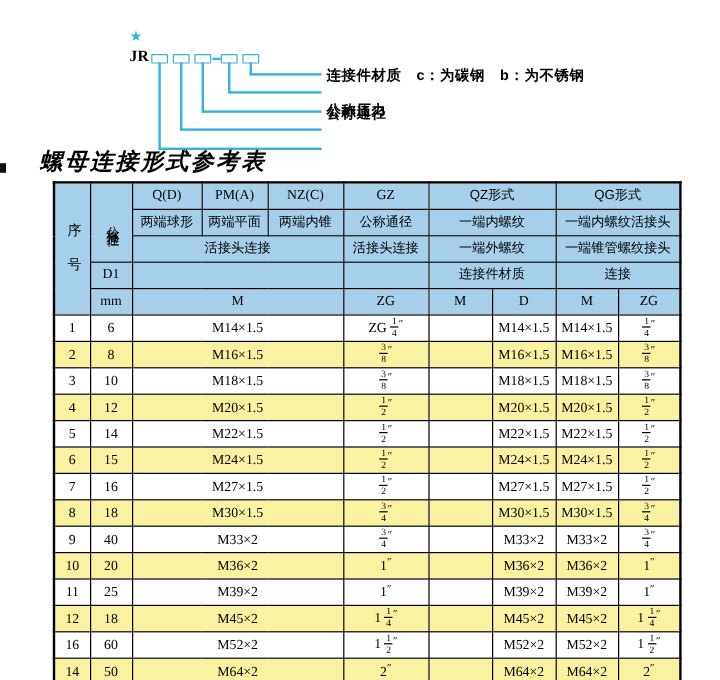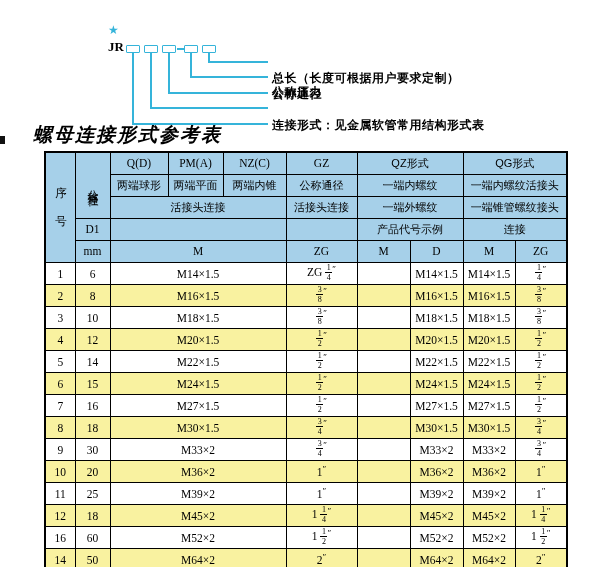--- a/index.html
+++ b/index.html
@@ -61,24 +61,23 @@
   <div class="hline" style="left:208px;top:61px;width:60px"></div>
   <div class="vline" style="left:190px;top:52px;height:25px"></div>
   <div class="hline" style="left:190px;top:76px;width:78px"></div>
   <div class="vline" style="left:168px;top:52px;height:41px"></div>
   <div class="hline" style="left:168px;top:92px;width:100px"></div>
   <div class="vline" style="left:150px;top:52px;height:56px"></div>
   <div class="hline" style="left:150px;top:107px;width:118px"></div>
   <div class="vline" style="left:132px;top:52px;height:72px"></div>
   <div class="hline" style="left:132px;top:123px;width:136px"></div>
 
-  <span class="dg-label" style="top:70px">总长（长度可根据用户要求定制）</span>
+  <span class="dg-label" style="top:55px">连接件材质　c：为碳钢　b：为不锈钢</span>
   <span class="dg-label" style="top:86px">公称通径</span>
   <span class="dg-label" style="top:84px">公称压力</span>
-  <span class="dg-label" style="top:117px">连接形式：见金属软管常用结构形式表</span>
 </div>
 
 <div class="edge-mark"></div>
 
 <div class="tbl-title">螺母连接形式参考表</div>
 
 <table class="ref">
   <colgroup>
     <col style="width:30px">
       <col style="width:35px">
@@ -113,21 +112,21 @@
     <tr>
       <th colspan="3">活接头连接</th>
       <th>活接头连接</th>
       <th colspan="2">一端外螺纹</th>
       <th colspan="2">一端锥管螺纹接头</th>
     </tr>
     <tr>
       <th class="code">D1</th>
       <th colspan="3"></th>
       <th></th>
-      <th colspan="2">产品代号示例</th>
+      <th colspan="2">连接件材质</th>
       <th colspan="2">连接</th>
     </tr>
     <tr>
       <th class="code">mm</th>
       <th class="code" colspan="3">M</th>
       <th class="code">ZG</th>
       <th class="code">M</th>
       <th class="code">D</th>
       <th class="code">M</th>
       <th class="code">ZG</th>
@@ -209,21 +208,21 @@
         <td>18</td>
         <td colspan="3">M30×1.5</td>
         <td><span class="frac"><span class="n">3</span><span class="d">4</span></span><span class="inch">″</span></td>
         <td></td>
         <td>M30×1.5</td>
         <td>M30×1.5</td>
         <td><span class="frac"><span class="n">3</span><span class="d">4</span></span><span class="inch">″</span></td>
       </tr>
       <tr>
         <td>9</td>
-        <td>30</td>
+        <td>40</td>
         <td colspan="3">M33×2</td>
         <td><span class="frac"><span class="n">3</span><span class="d">4</span></span><span class="inch">″</span></td>
         <td></td>
         <td>M33×2</td>
         <td>M33×2</td>
         <td><span class="frac"><span class="n">3</span><span class="d">4</span></span><span class="inch">″</span></td>
       </tr>
       <tr class="alt">
         <td>10</td>
         <td>20</td>

